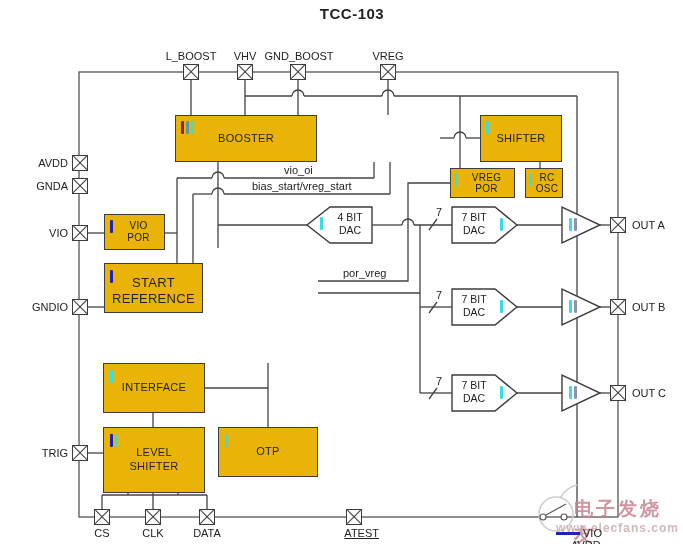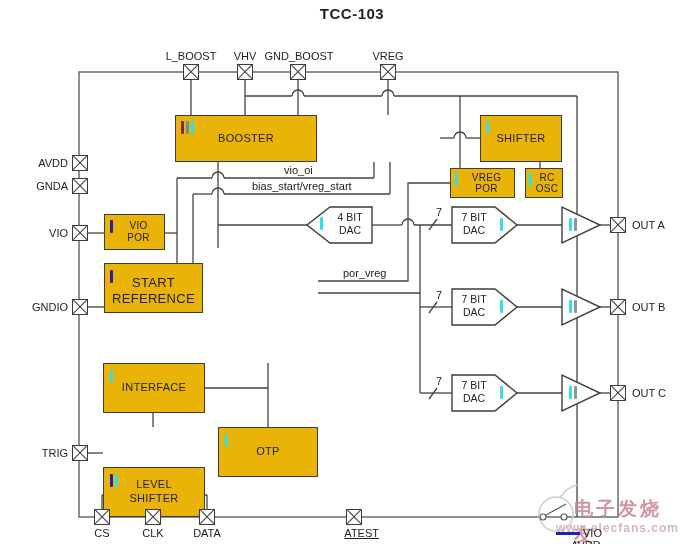--- a/index.html
+++ b/index.html
@@ -176,21 +176,21 @@
       </div>
     <div class="lbl" style="font-size:13px;padding-top:6px;">START
 REFERENCE</div>
   </div>
   <div class="blk" style="left:103px;top:363px;width:102px;height:50px;">
     <div class="bars" style="left:6px;top:6px;">
         <span class="bar" style="background: rgb(53, 222, 230);"></span>
       </div>
     <div class="lbl">INTERFACE</div>
   </div>
-  <div class="blk" style="left:103px;top:427px;width:102px;height:50px;margin-top:40px;">
+  <div class="blk" style="left:103px;top:427px;width:102px;height:66px;">
     <div class="bars" style="left:6px;top:6px;">
         <span class="bar" style="background: rgb(29, 35, 184);"></span>
         <span class="bar" style="background: rgb(53, 222, 230);"></span>
       </div>
     <div class="lbl">LEVEL
 SHIFTER</div>
   </div>
   <div class="blk" style="left:218px;top:427px;width:100px;height:50px;">
     <div class="bars" style="left:6px;top:6px;">
         <span class="bar" style="background: rgb(53, 222, 230);"></span>

